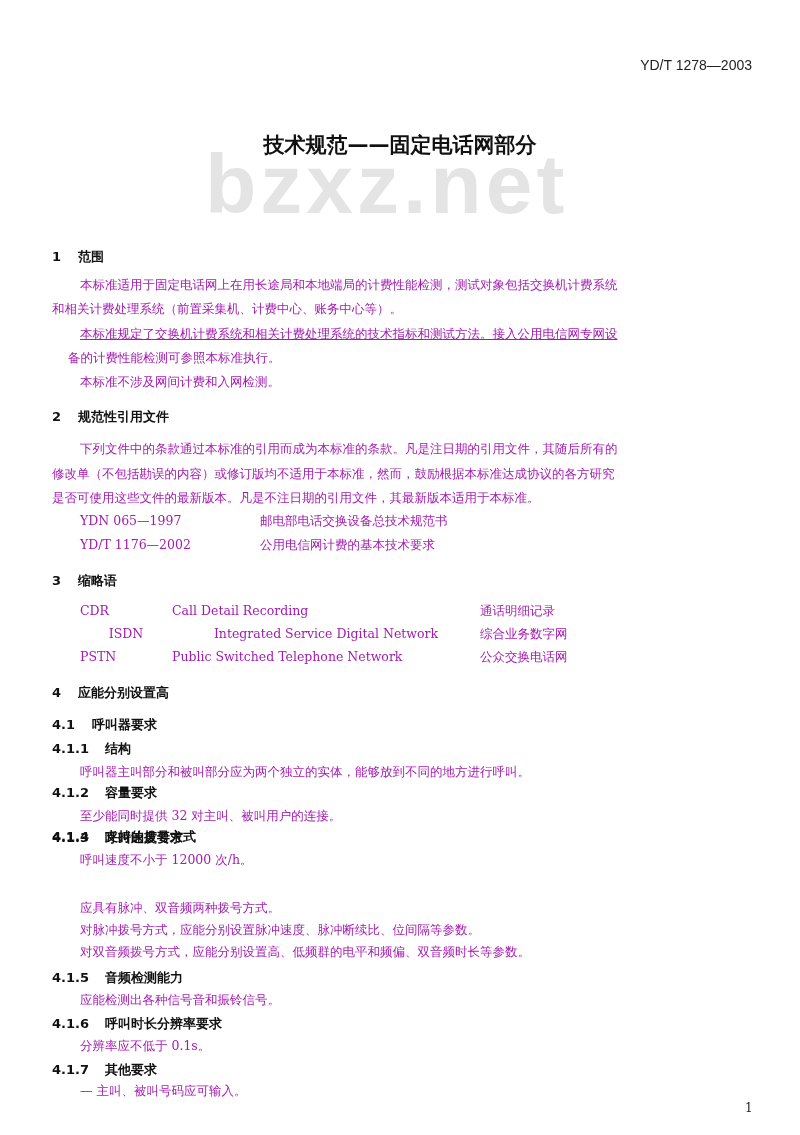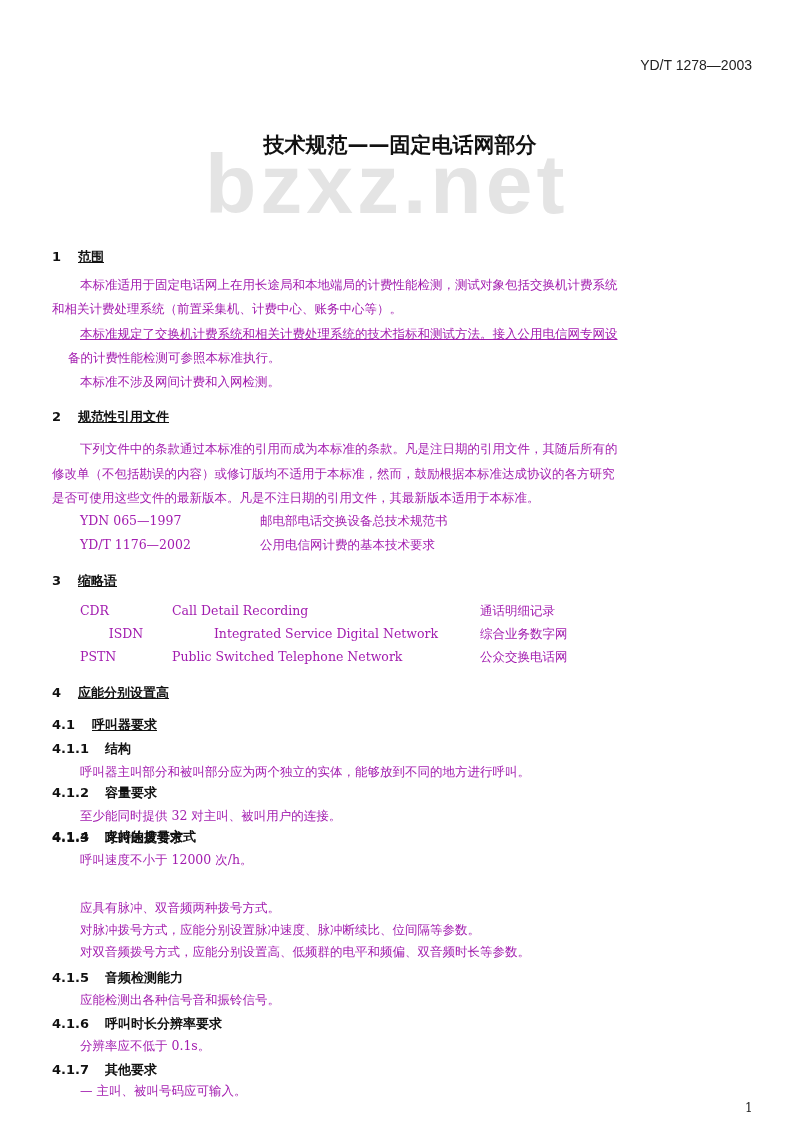--- a/index.html
+++ b/index.html
@@ -19,21 +19,21 @@
     font-weight: bold; font-size: 84px; letter-spacing: 4px;
     color: #e4e4e4; line-height: 1; z-index: 0;
   }
   .title {
     position: absolute; top: 127px; left: 0; width: 800px;
     text-align: center; z-index: 1;
     font-family: "DejaVu Sans", "Liberation Sans", sans-serif;
     font-weight: bold; font-size: 21px; line-height: 36px; color: #111;
   }
   .abs { position: absolute; z-index: 1; white-space: nowrap; }
-  .h1 { font-family: "DejaVu Sans", sans-serif; font-weight: bold; font-size: 13px; color: #111; text-decoration: underline; }
+  .h1 { font-family: "DejaVu Sans", sans-serif; font-weight: bold; font-size: 13px; color: #111; }
   .h1 .num { display: inline-block; width: 26px; }
   .h2 { font-family: "DejaVu Sans", sans-serif; font-weight: bold; font-size: 13px; color: #111; }
   .h2 .num { display: inline-block; width: 40px; }
   .h3 .num { display: inline-block; width: 53px; }
   .p { font-size: 12.5px; color: #a21caf; }
   .ref-code, .abbr-code { display: inline-block; width: 180px; }
   .abbr-code { width: 92px; }
   .abbr-en { display: inline-block; width: 308px; }
   .page-num { font-size: 12px; color: #222; }
 </style>
@@ -79,21 +79,21 @@
 <div class="abs p" style="top:626px; left:80px;text-align:center;">
   <span class="abbr-code">ISDN</span><span class="abbr-en">Integrated Service Digital Network</span><span>综合业务数字网</span>
 </div>
 <div class="abs p" style="top:649px; left:80px;">
   <span class="abbr-code">PSTN</span><span class="abbr-en">Public Switched Telephone Network</span><span>公众交换电话网</span>
 </div>
 
 <div class="abs h1" style="top:684px; left:52px;">
   <span class="num">4</span><span>应能分别设置高</span>
 </div>
-<div class="abs h2" style="top:716px; left:52px;text-decoration:underline;">
+<div class="abs h2" style="top:716px; left:52px;">
   <span class="num">4.1</span><span>呼叫器要求</span>
 </div>
 
 <div class="abs h2 h3" style="top:740px; left:52px;">
   <span class="num">4.1.1</span><span>结构</span>
 </div>
 <div class="abs p" style="top:764px; left:80px;">呼叫器主叫部分和被叫部分应为两个独立的实体，能够放到不同的地方进行呼叫。</div>
 
 <div class="abs h2 h3" style="top:784px; left:52px;">
   <span class="num">4.1.2</span><span>容量要求</span>

